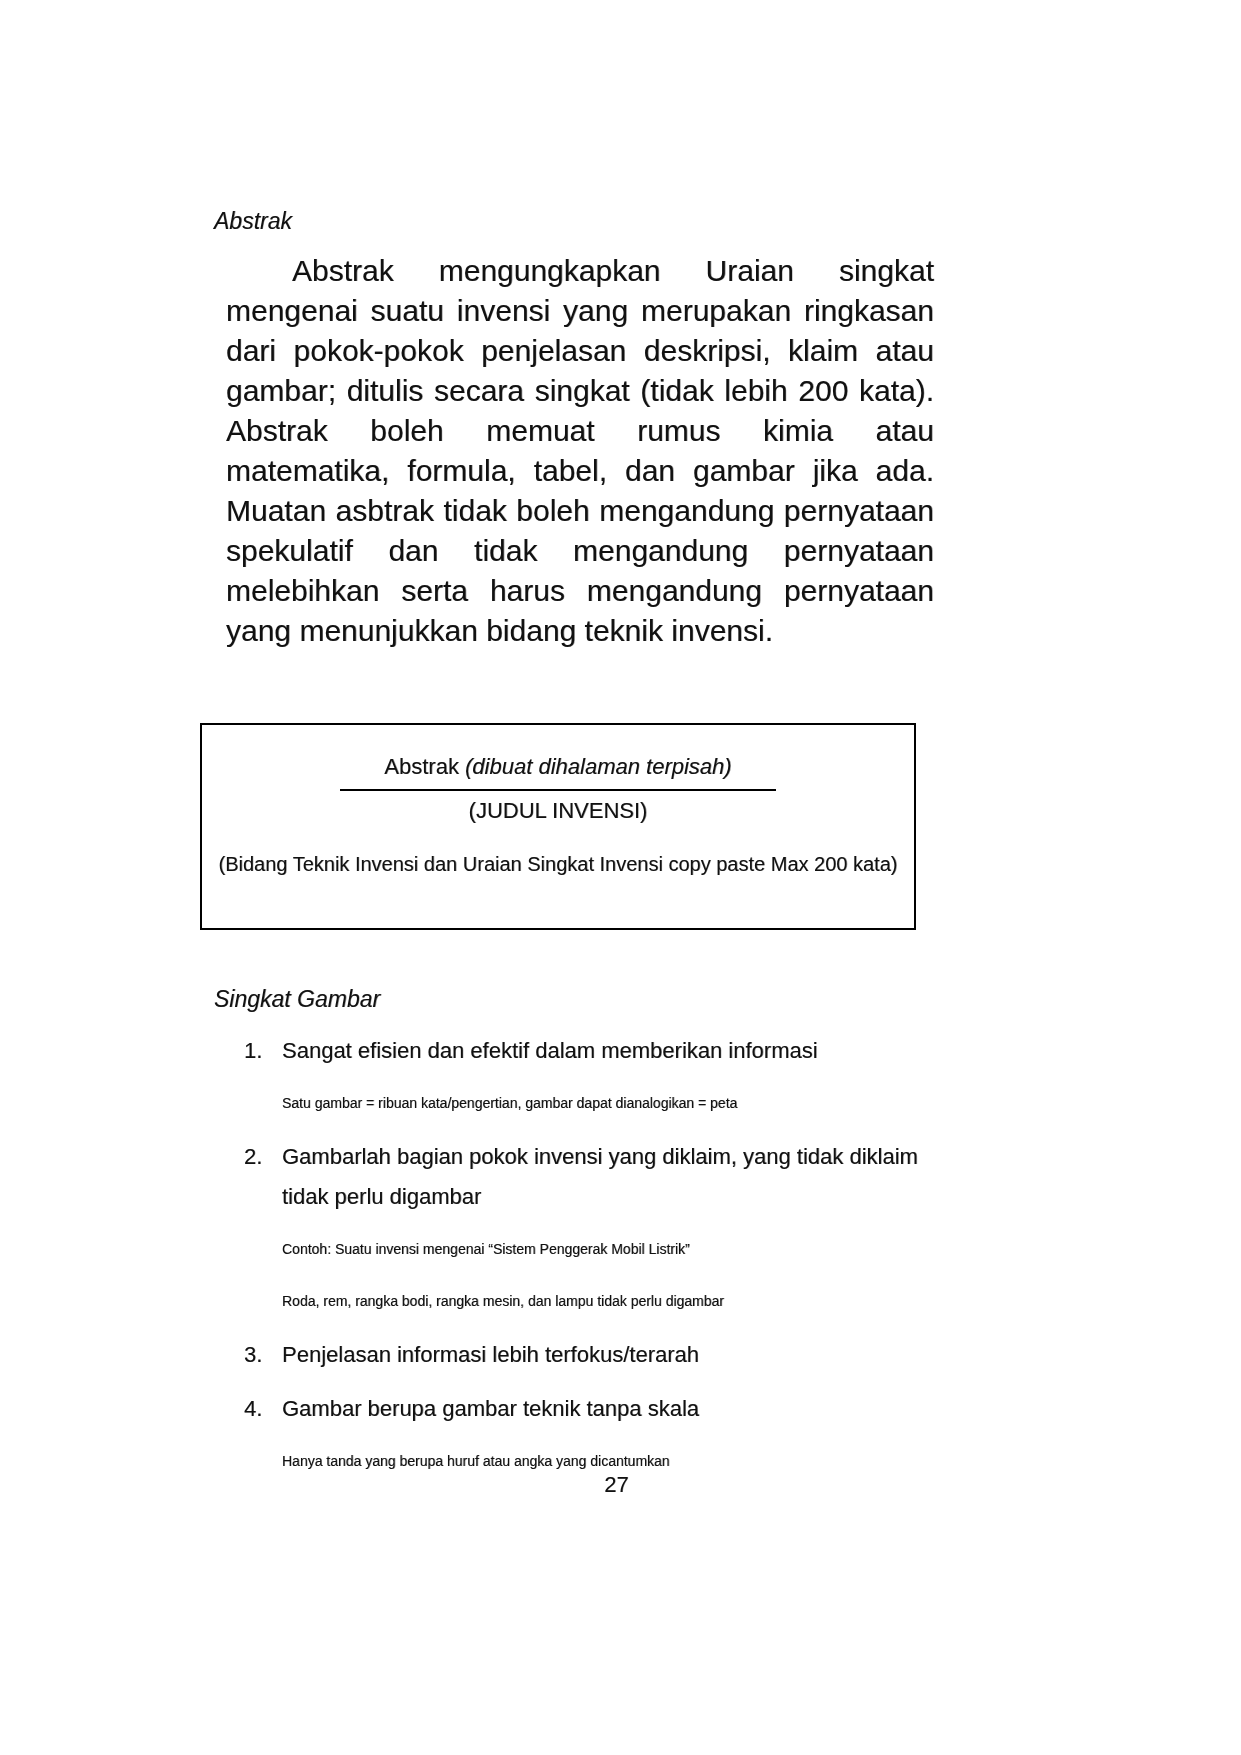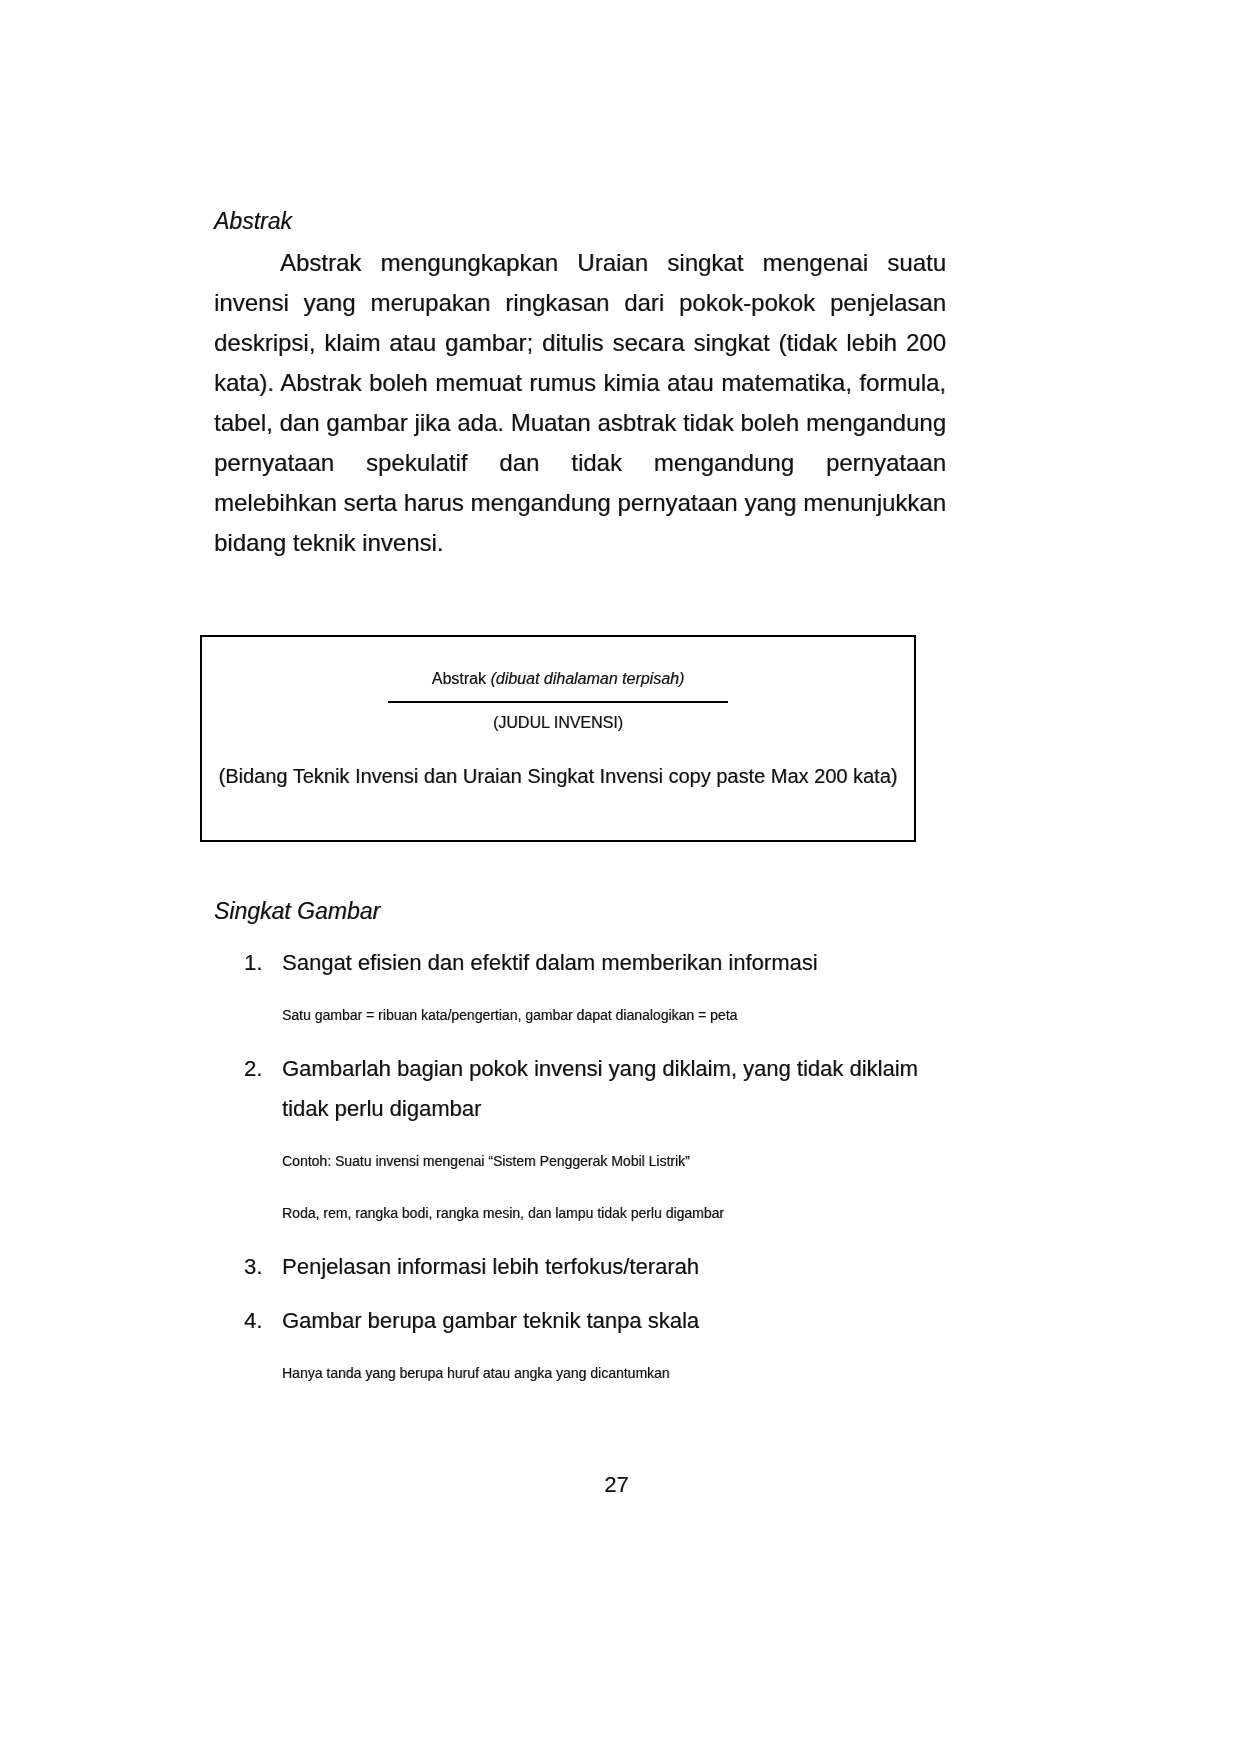--- a/index.html
+++ b/index.html
@@ -25,37 +25,37 @@
   .scan-text {
     text-shadow: 0.6px 0 0 rgba(0,0,0,0.40);
   }
   .heading-italic {
     font-size: 23px;
     font-style: italic;
     font-weight: normal;
     margin: 0 0 8px 4px;
   }
   .para {
-    font-size: 24px;
+    font-size: 30px;
     line-height: 40px;
     text-align: justify;
     text-indent: 66px;
-    margin: 4px;
+    margin: 16px;
   }
   .info-box {
     box-sizing: border-box;
     margin-top: 72px;
     margin-left: -10px;
     width: 716px;
     border: 2px solid #000000;
     padding: 20px 0 44px 0;
   }
   .box-line {
     text-align: center;
-    font-size: 16px;
+    font-size: 22px;
     line-height: 40px;
   }
   .box-title-line {
     margin-top: 2px;
   }
   .box-title-underline {
     display: inline-block;
     border-bottom: 2px solid #000000;
     padding: 0 44px 2px 44px;
   }

